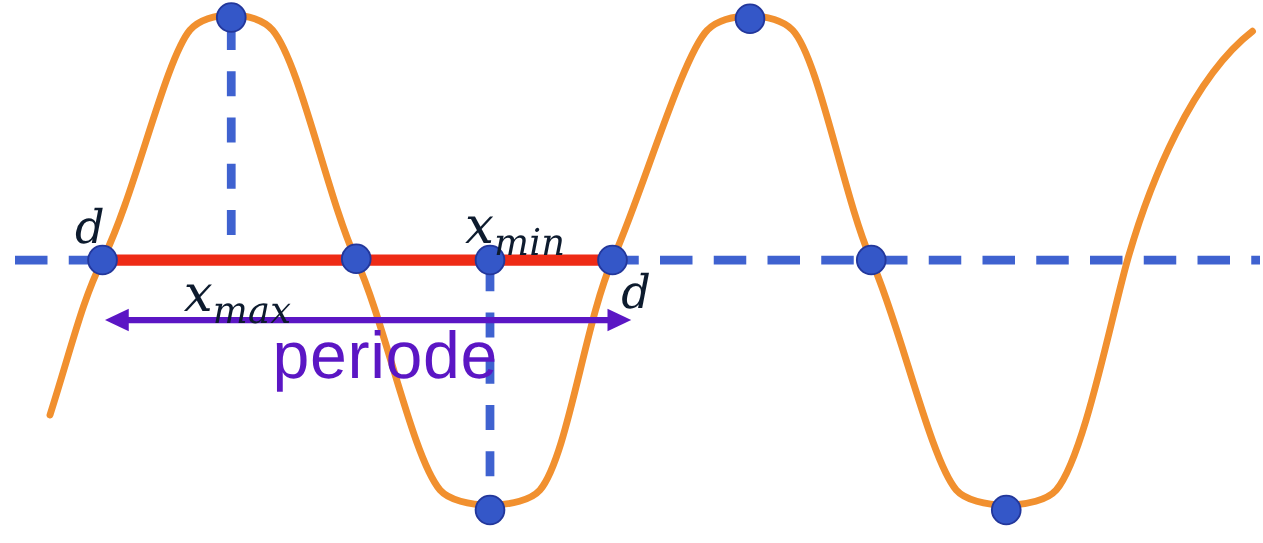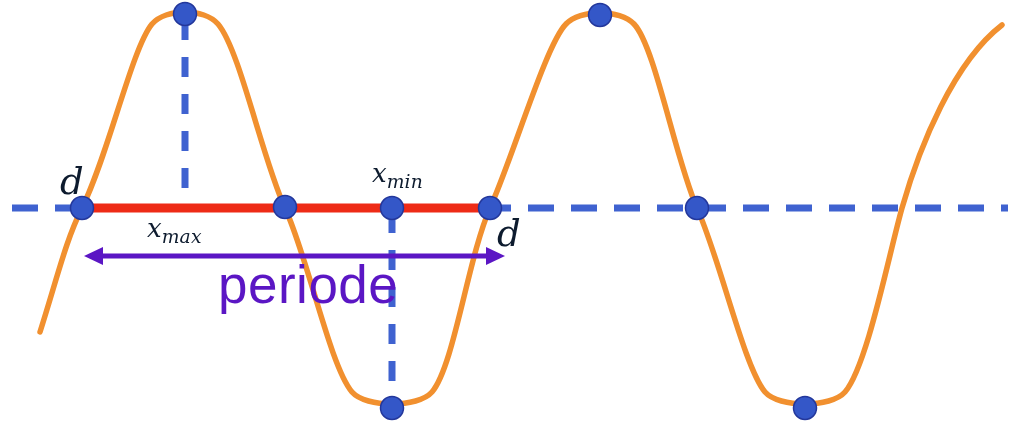--- a/index.html
+++ b/index.html
@@ -33,21 +33,21 @@
   }
   .lbl-math {
     font-family: "DejaVu Serif", "Liberation Serif", serif;
     font-style: italic;
     color: #0d1b2e;
   }
   .lbl-d {
     font-size: 37px;
   }
   .lbl-x {
-    font-size: 26px;
+    font-size: 41px;
   }
   .lbl-x .sub {
     font-size: 0.72em;
     vertical-align: -0.33em;
     letter-spacing: 0.2px;
   }
   .lbl-periode {
     font-family: "Liberation Sans", sans-serif;
     font-style: normal;
     font-size: 53px;

